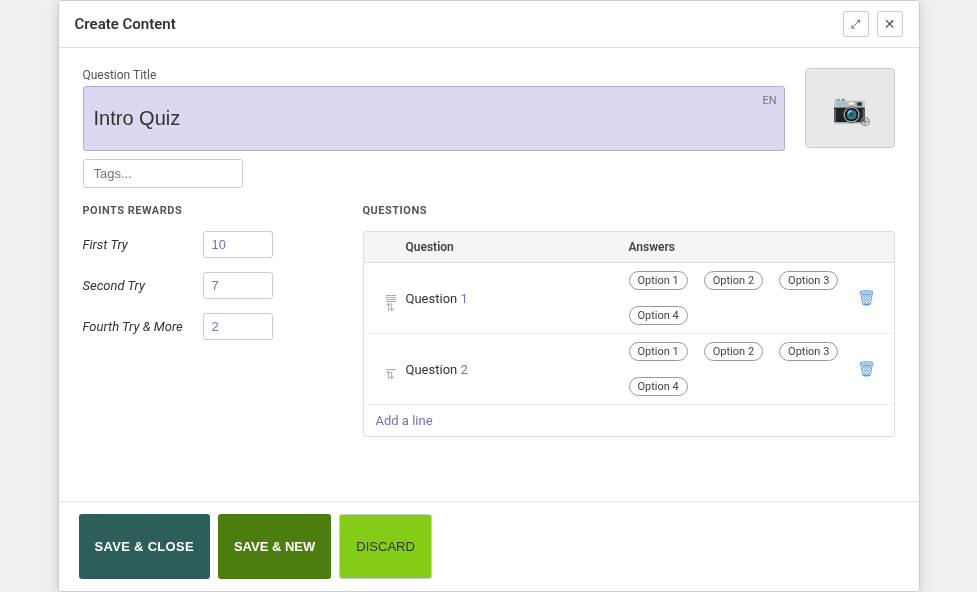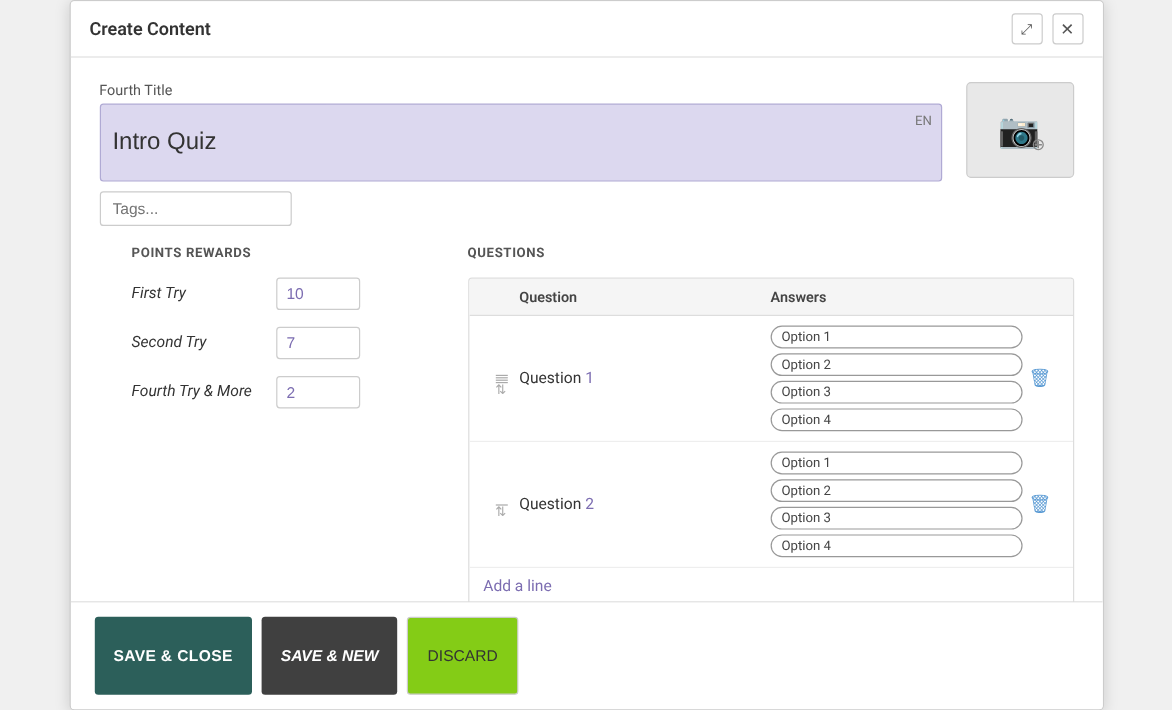--- a/index.html
+++ b/index.html
@@ -151,21 +151,20 @@
 
     .content-area {
       display: flex;
       gap: 40px;
     }
 
     
     .points-section {
       width: 240px;
       flex-shrink: 0;
-      margin-left: 27px;
     }
     .section-title {
       font-size: 11px;
       font-weight: 700;
       color: #555;
       letter-spacing: 0.5px;
       margin-bottom: 14px;
       text-transform: uppercase;
     }
     .points-row {
@@ -236,22 +235,21 @@
     .q-name {
       font-size: 13px;
       color: #333;
     }
     .q-number {
       color: #7c6db1;
     }
     .options-list {
       display: flex;
       flex-wrap: wrap;
-      gap: 4px;
-      flex-direction: column;
+      gap: 16px;
     }
     .option-pill {
       border: 1px solid #999;
       border-radius: 20px;
       padding: 2px 8px;
       font-size: 11px;
       color: #444;
       background: #fff;
     }
     .delete-btn {
@@ -283,29 +281,28 @@
       color: #fff;
       border: none;
       padding: 8px 16px;
       border-radius: 3px;
       font-size: 13px;
       font-weight: 600;
       cursor: pointer;
       letter-spacing: 0.3px;
     }
     .btn-save-new {
-      background: #404040;
+      background: #4d7c0f;
       color: #fff;
       border: none;
       padding: 8px 16px;
       border-radius: 3px;
       font-size: 13px;
       font-weight: 600;
       cursor: pointer;
-      font-style: italic;
     }
     .btn-discard {
       background: #84cc16;
       color: #333;
       border: 1px solid #ccc;
       padding: 24px 16px;
       border-radius: 3px;
       font-size: 13px;
       cursor: pointer;
     }
@@ -324,21 +321,21 @@
       <button class="icon-btn" title="Close">
         <span>✕</span>
       </button>
     </div>
   </div>
 
   <div class="dialog-body">
 
     <div class="field-group">
       <div class="field-main">
-        <div class="field-label">Fourth Title</div>
+        <div class="field-label">Question Title</div>
         <div class="title-input-wrapper">
           <input class="title-input" type="text" value="Intro Quiz" style="">
           <span class="lang-badge">EN</span>
         </div>
         <input class="tags-input" type="text" placeholder="Tags..." style="">
       </div>
       <div class="photo-box">
         <div class="photo-icon">
           📷<span class="photo-plus">⊕</span>
         </div>

